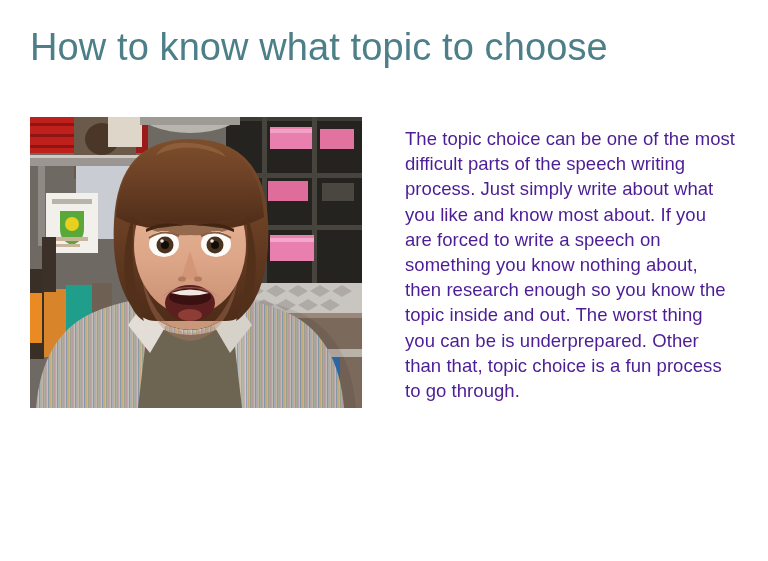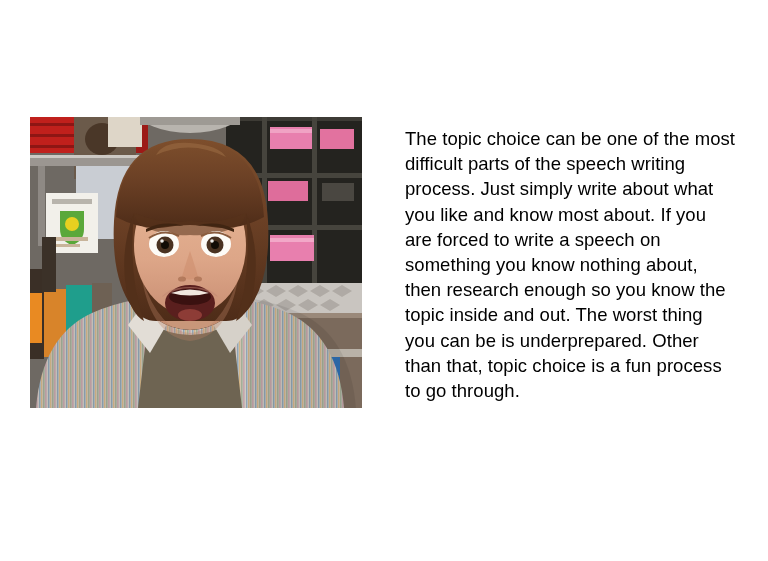--- a/index.html
+++ b/index.html
@@ -48,31 +48,32 @@
   .photo-frame svg { display: block; }
 
   
   .body-text {
     position: absolute;
     left: 405px;
     top: 126px;
     width: 330px;
     font-size: 18.5px;
     line-height: 25.2px;
-    color: #000000;
+    color: #4c1d95;
     font-weight: 400;
     letter-spacing: 0.05px;
     text-align: left;
   }
 </style>
 </head>
 <body>
 
 <div class="slide">
 
+  <div class="slide-title">How to know what topic to choose</div>
 
   <div class="photo-frame">
     <svg width="332" height="291" viewBox="0 0 332 291" xmlns="http://www.w3.org/2000/svg">
       <defs>
         <linearGradient id="hairGrad" x1="0" y1="0" x2="0" y2="1">
           <stop offset="0%" stop-color="#7d4e2c"></stop>
           <stop offset="45%" stop-color="#6b4025"></stop>
           <stop offset="100%" stop-color="#4e2c18"></stop>
         </linearGradient>
         <linearGradient id="skinGrad" x1="0" y1="0" x2="0" y2="1">

